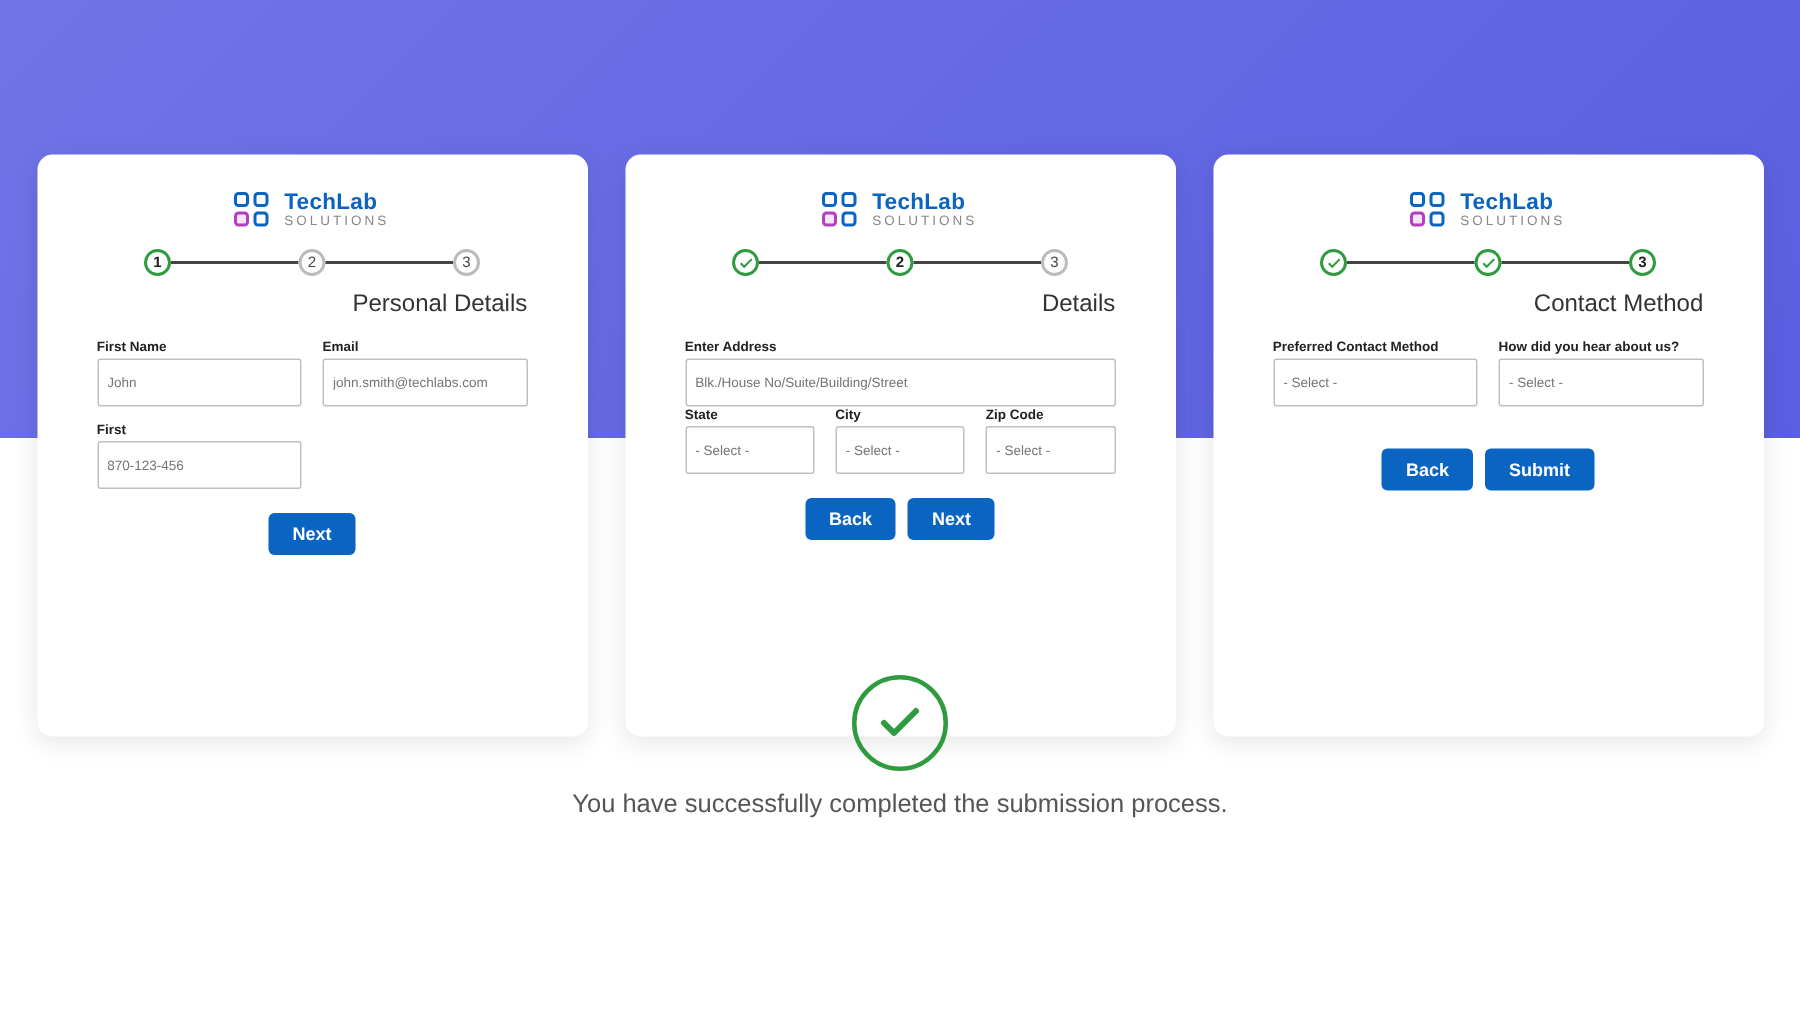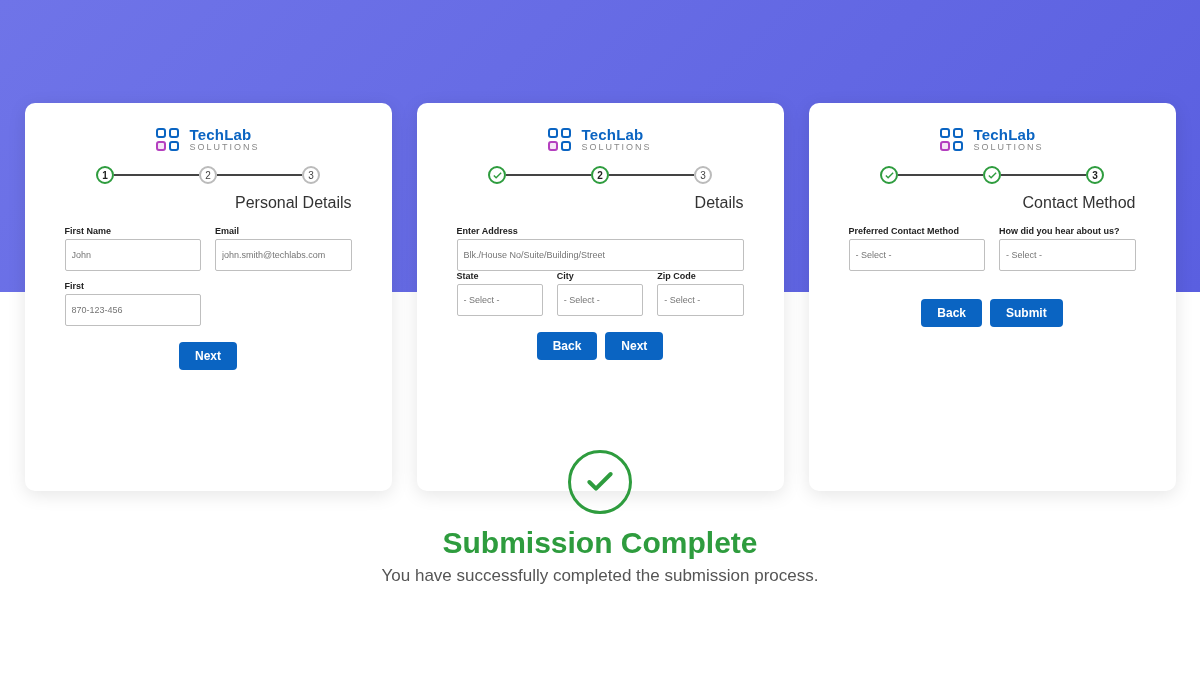--- a/index.html
+++ b/index.html
@@ -332,15 +332,14 @@
   </div>
 
 </div>
 
 <div class="complete">
   <div class="big-check">
     <svg viewBox="0 0 24 24">
         <path fill="none" stroke="#2e9c3e" stroke-width="3" stroke-linecap="round" stroke-linejoin="round" d="M4 12l5 5L20 6"></path>
       </svg>
   </div>
-  <h2>Submission Complete</h2>
   <p>You have successfully completed the submission process.</p>
 </div>
 
 </body></html>

